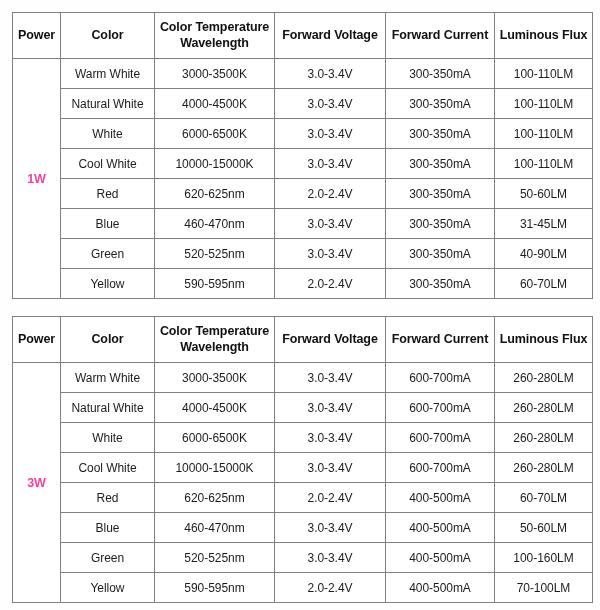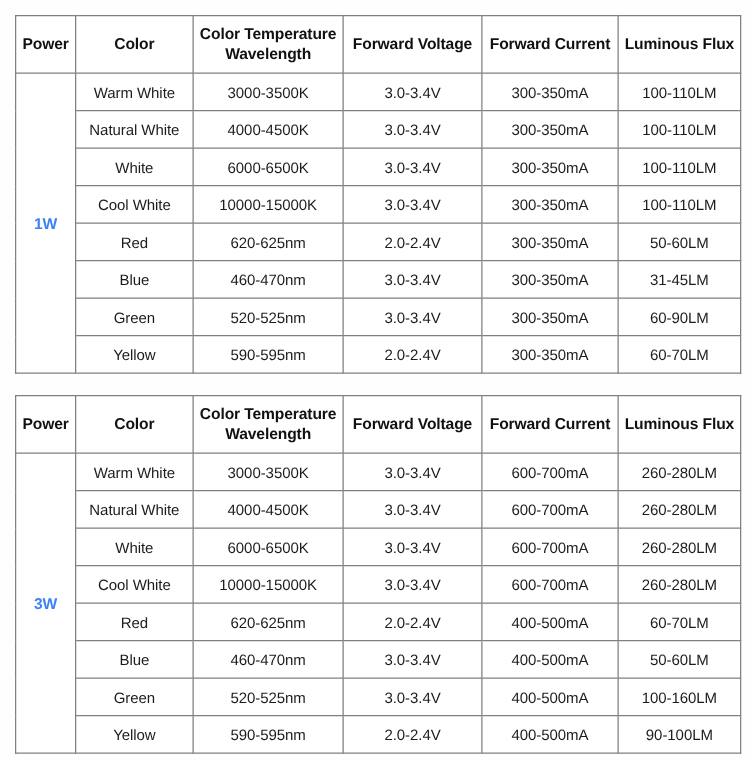--- a/index.html
+++ b/index.html
@@ -63,21 +63,21 @@
     height: 29px;
     font-size: 12px;
     font-weight: normal;
     color: #1c1c1c;
     letter-spacing: -0.05px;
   }
 
   .spec-table tbody td.power-cell {
     font-size: 12.5px;
     font-weight: bold;
-    color: #3b82f6;
+    color: #ec4899;
   }
 
   .hdr-line2 { display: block; }
 </style>
 </head>
 <body>
 
 <div class="page">
 
   <table class="spec-table" id="table-1w">
@@ -144,21 +144,21 @@
         <td>460-470nm</td>
         <td>3.0-3.4V</td>
         <td>300-350mA</td>
         <td>31-45LM</td>
       </tr>
       <tr>
         <td>Green</td>
         <td>520-525nm</td>
         <td>3.0-3.4V</td>
         <td>300-350mA</td>
-        <td>60-90LM</td>
+        <td>40-90LM</td>
       </tr>
       <tr>
         <td>Yellow</td>
         <td>590-595nm</td>
         <td>2.0-2.4V</td>
         <td>300-350mA</td>
         <td>60-70LM</td>
       </tr>
     </tbody>
   </table>
@@ -234,18 +234,18 @@
         <td>520-525nm</td>
         <td>3.0-3.4V</td>
         <td>400-500mA</td>
         <td>100-160LM</td>
       </tr>
       <tr>
         <td>Yellow</td>
         <td>590-595nm</td>
         <td>2.0-2.4V</td>
         <td>400-500mA</td>
-        <td>90-100LM</td>
+        <td>70-100LM</td>
       </tr>
     </tbody>
   </table>
 
 </div>
 
 </body></html>

